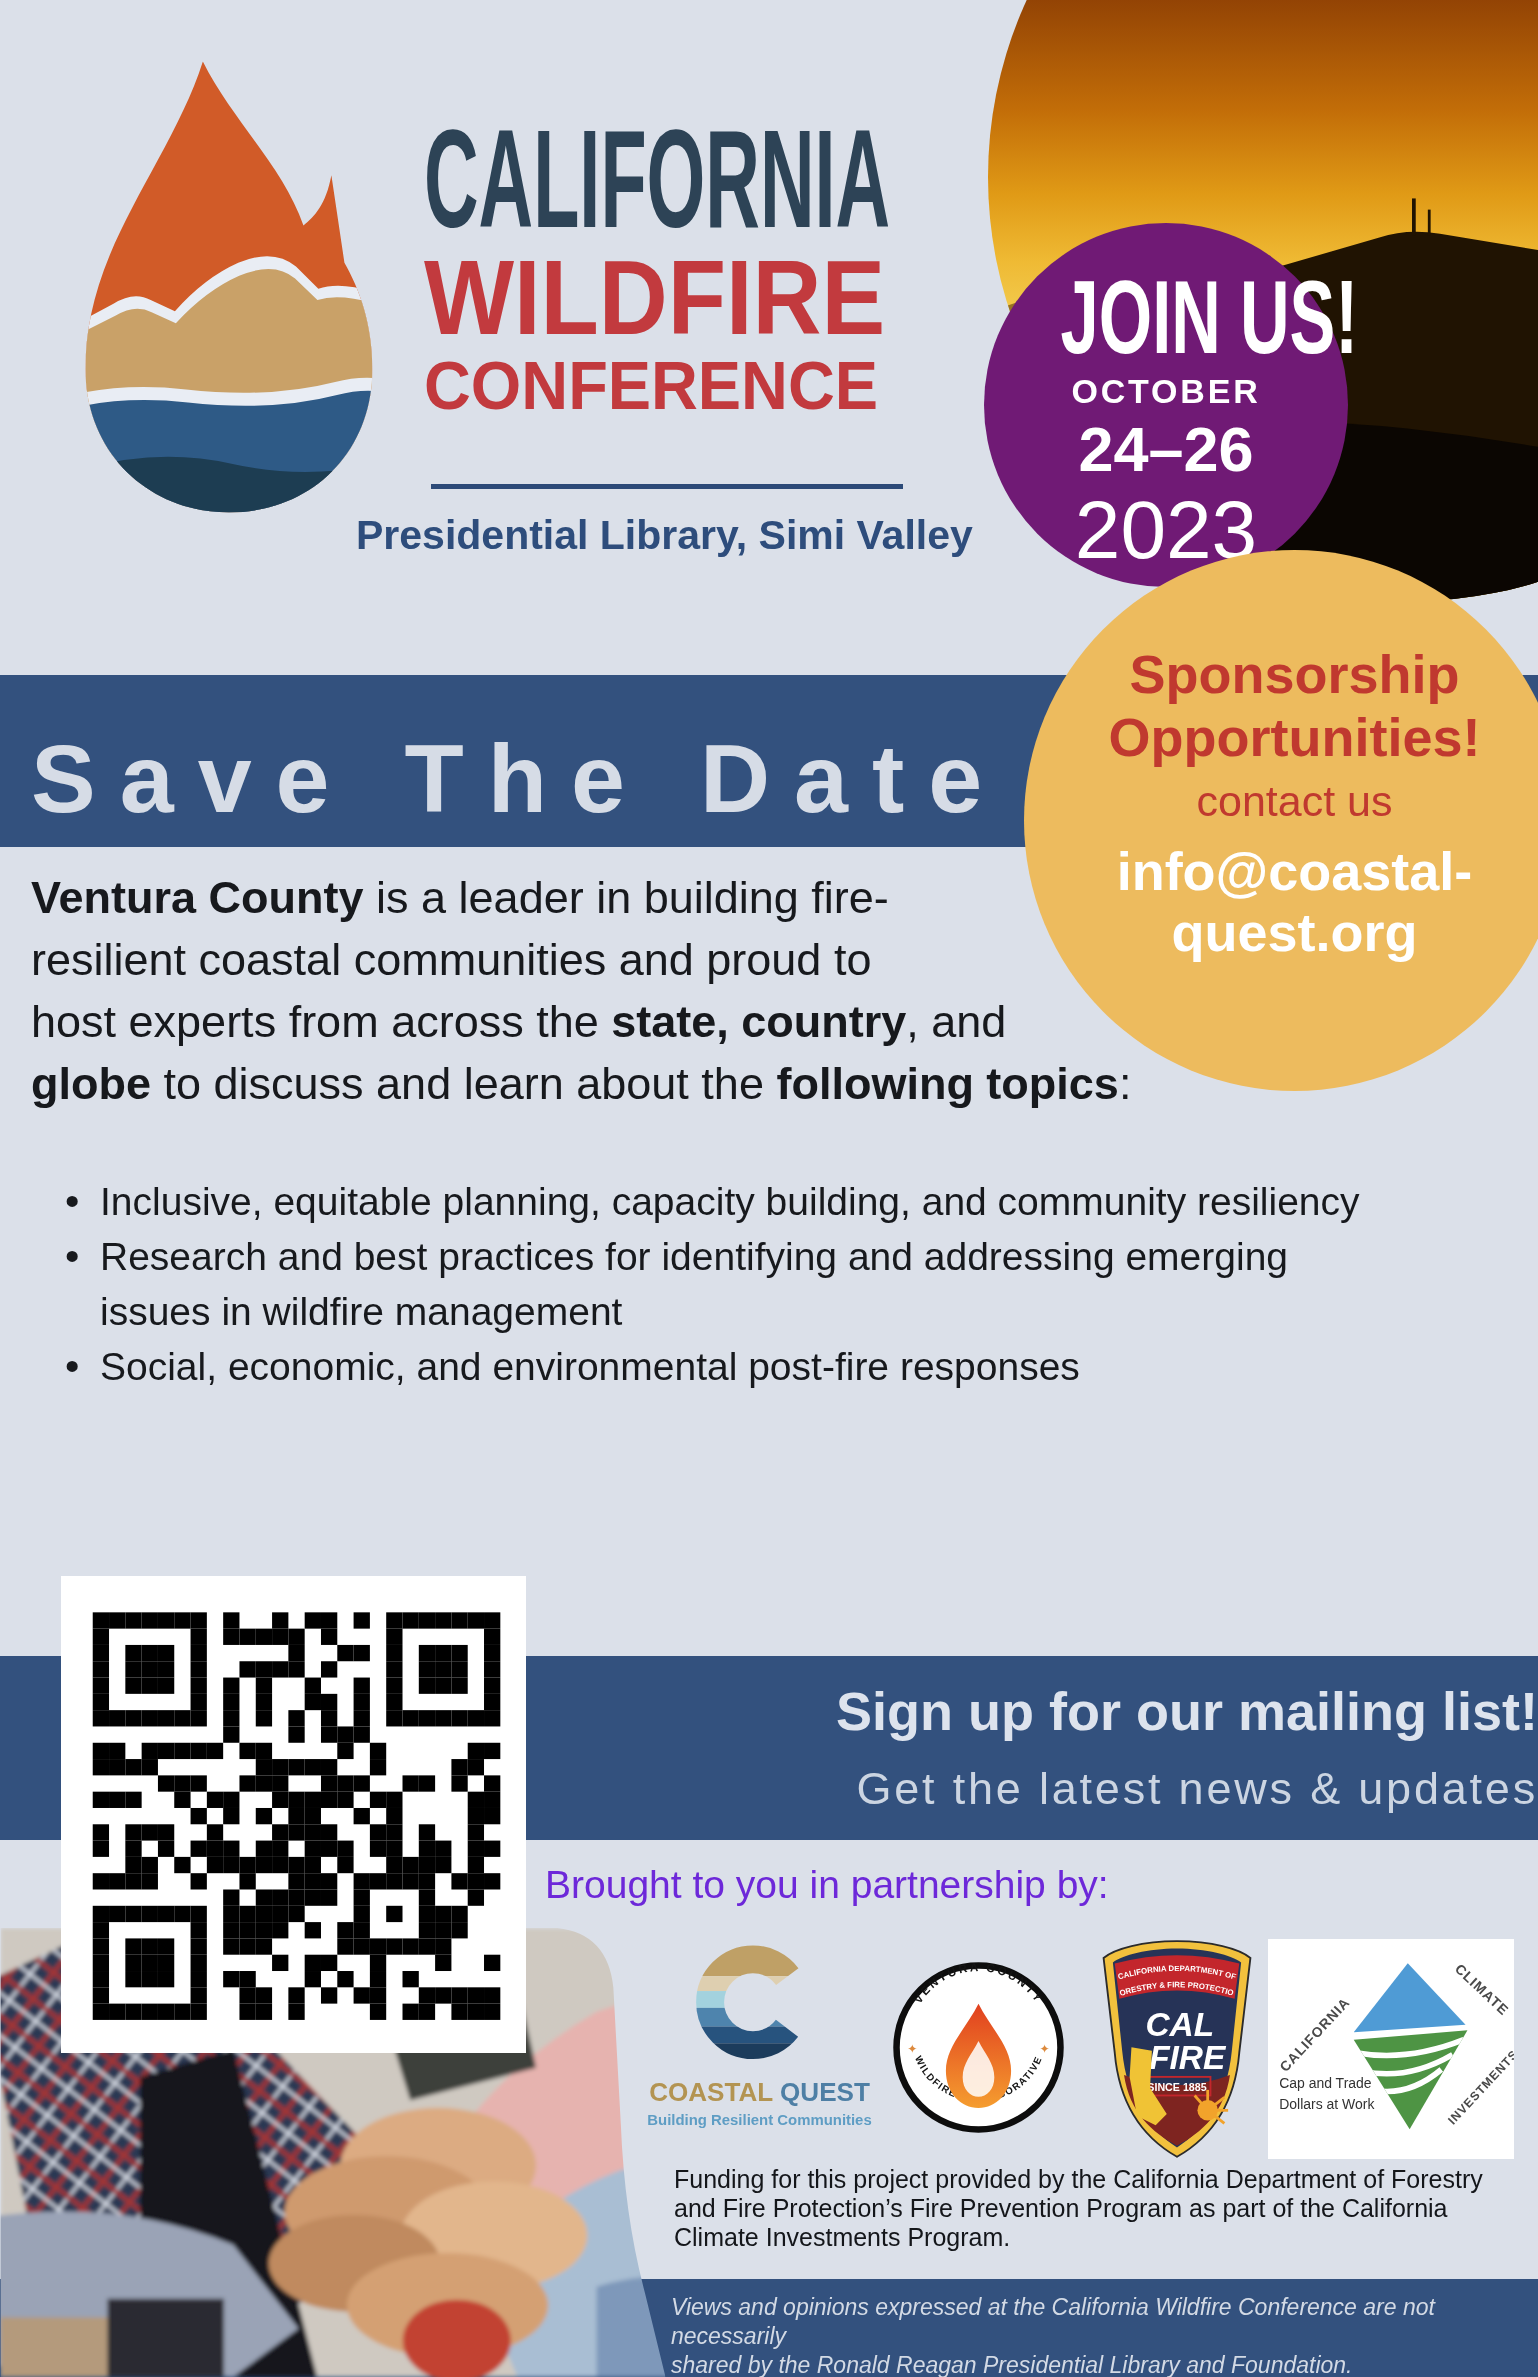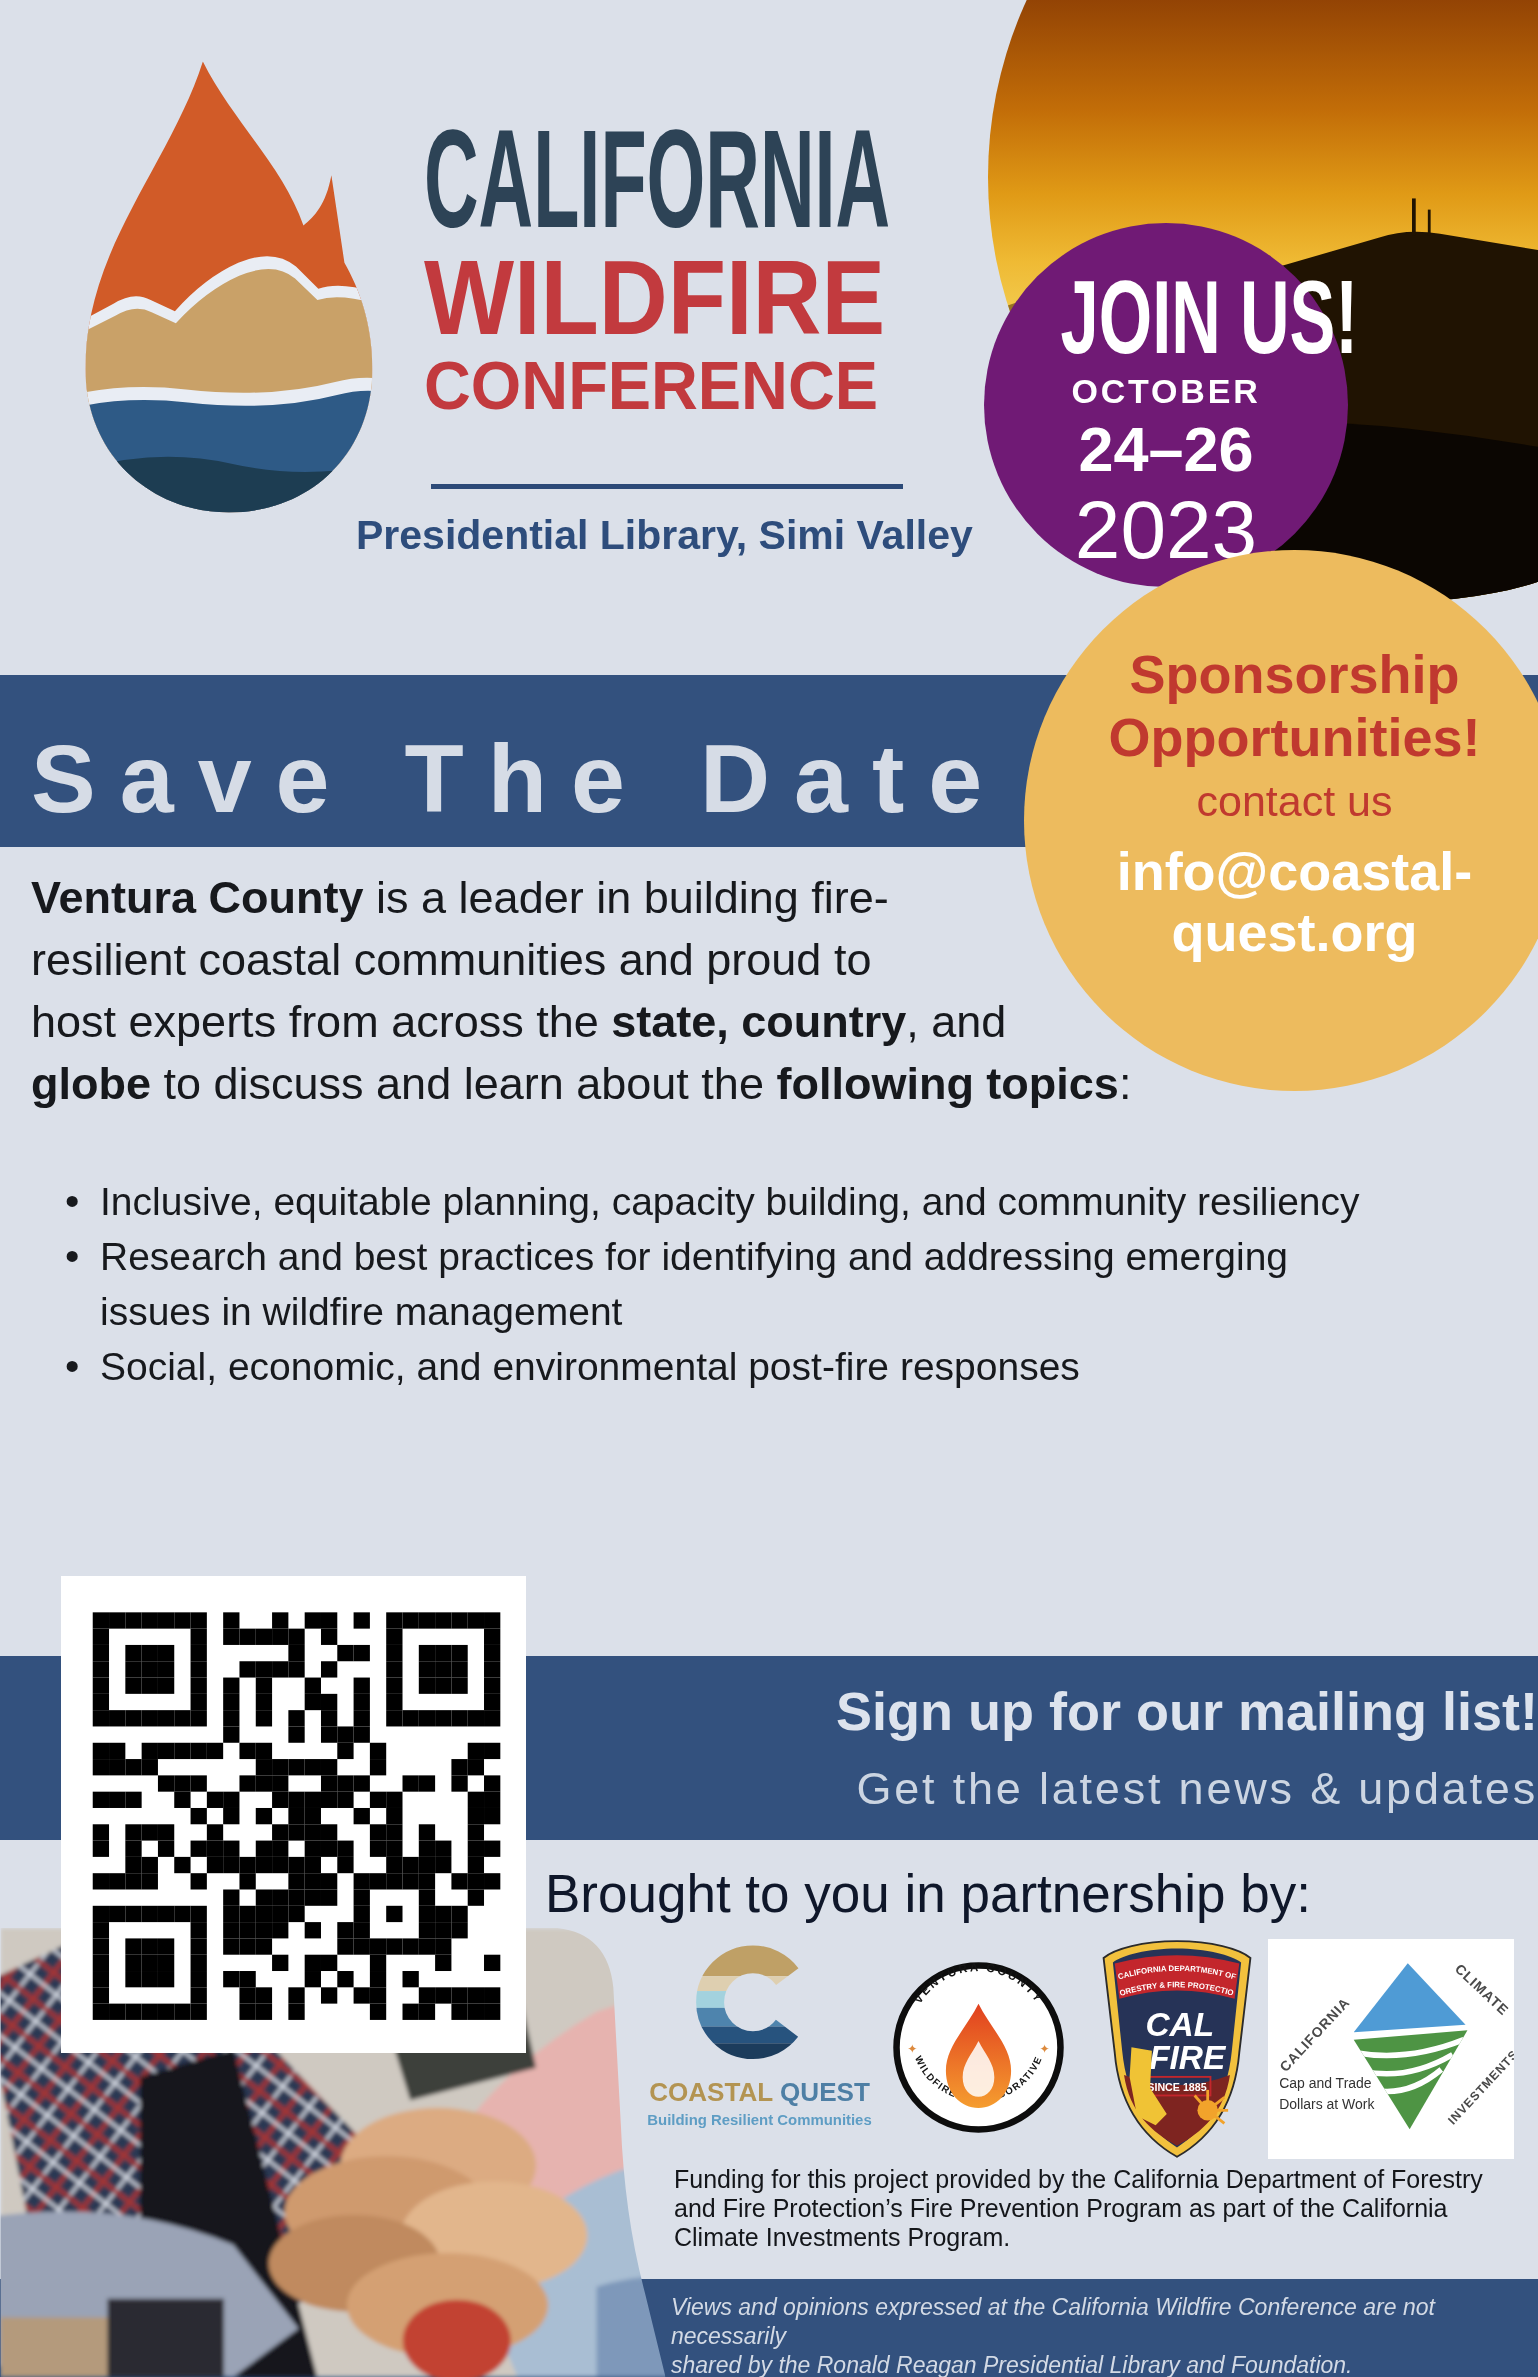--- a/index.html
+++ b/index.html
@@ -40,21 +40,21 @@
   .topics li{position:relative;padding-left:37px;white-space:pre-line;}
   .topics li::before{content:"\2022";position:absolute;left:1.9px;top:0;font-size:41px;}
 
   
   .qr-box{left:61px;top:1576px;width:465px;height:477px;background:#ffffff;z-index:6;}
   .mail-banner{left:0;top:1656px;width:1538px;height:184px;background:#33517e;z-index:2;}
   .mail-inner{position:absolute;left:522px;top:0;width:1016px;text-align:right;padding-top:24px;}
   .mail-title{font-size:54px;font-weight:bold;color:#dde3ed;line-height:62px;}
   .mail-sub{font-size:45px;font-weight:400;letter-spacing:2.8px;color:#ccd5e2;line-height:52px;margin-top:20.5px;}
 
-  .partner-label{left:545px;top:1863px;font-size:53px;color:#0f172a;z-index:2;white-space:nowrap;}
+  .partner-label{left:545px;top:1863px;font-size:39px;color:#6d28d9;z-index:2;white-space:nowrap;}
 
   
   .photo{left:0;top:1928px;width:746px;height:449px;z-index:3;}
   .logo-block{z-index:2;}
   .cci-box{background:#ffffff;}
   .funding{left:674px;top:2165px;font-size:25px;line-height:29px;color:#14161a;white-space:pre-line;z-index:2;}
   .footer-bar{left:0;top:2279px;width:1538px;height:98px;background:#33517e;z-index:1;padding-left:16px;}
   .footer-text{position:absolute;left:671px;top:14px;font-size:23px;font-style:italic;line-height:29px;color:#d3dae5;white-space:pre-line;}
 </style>
 </head>

